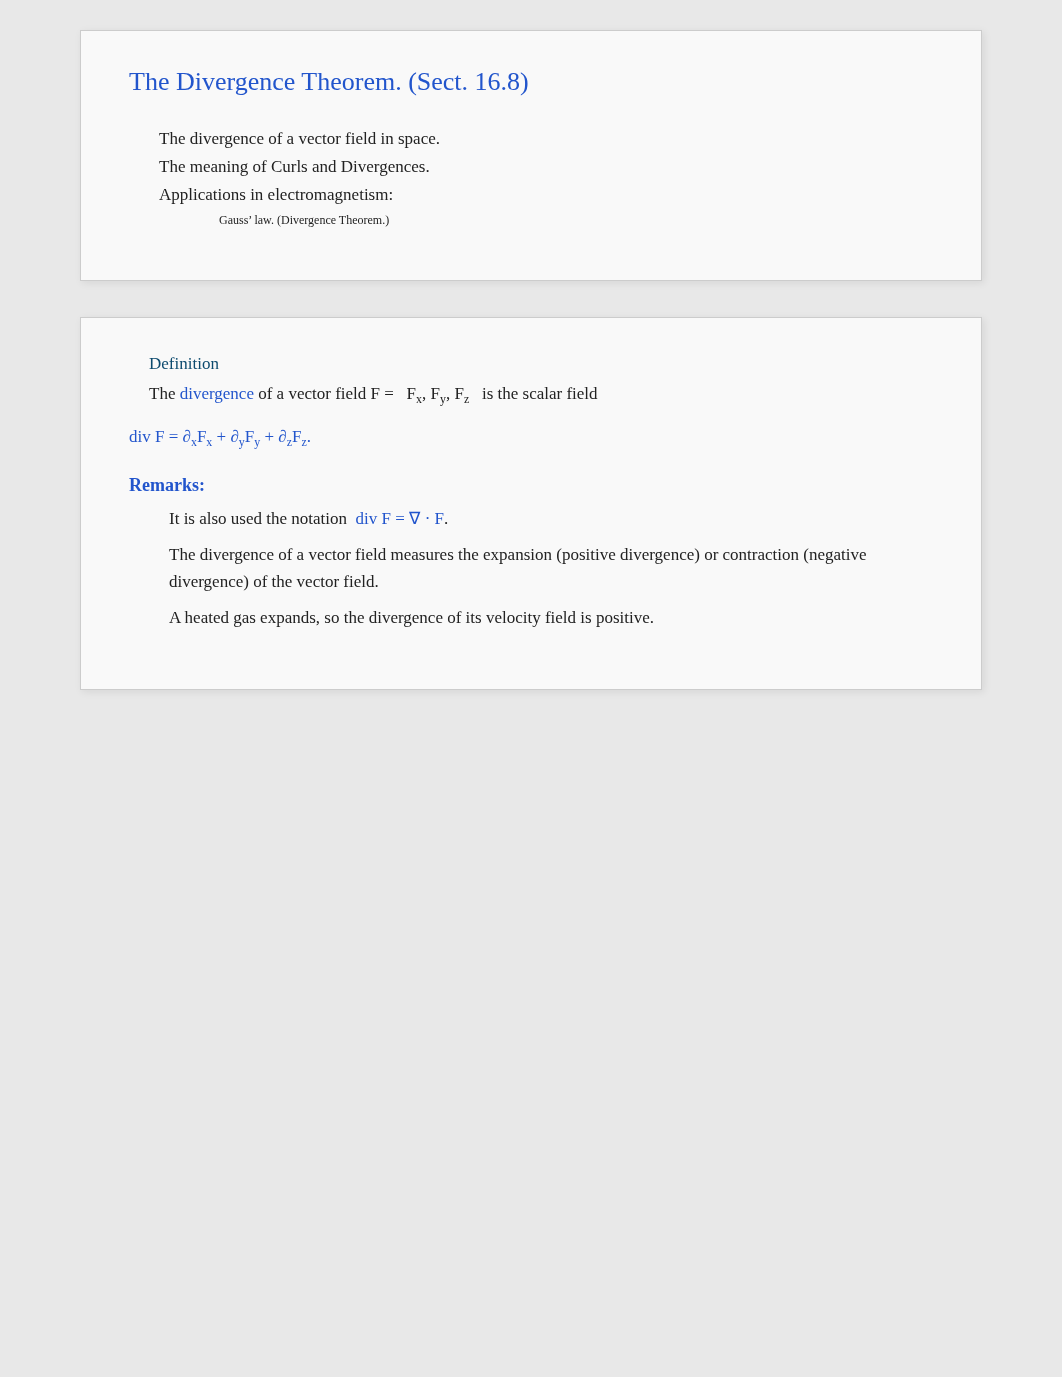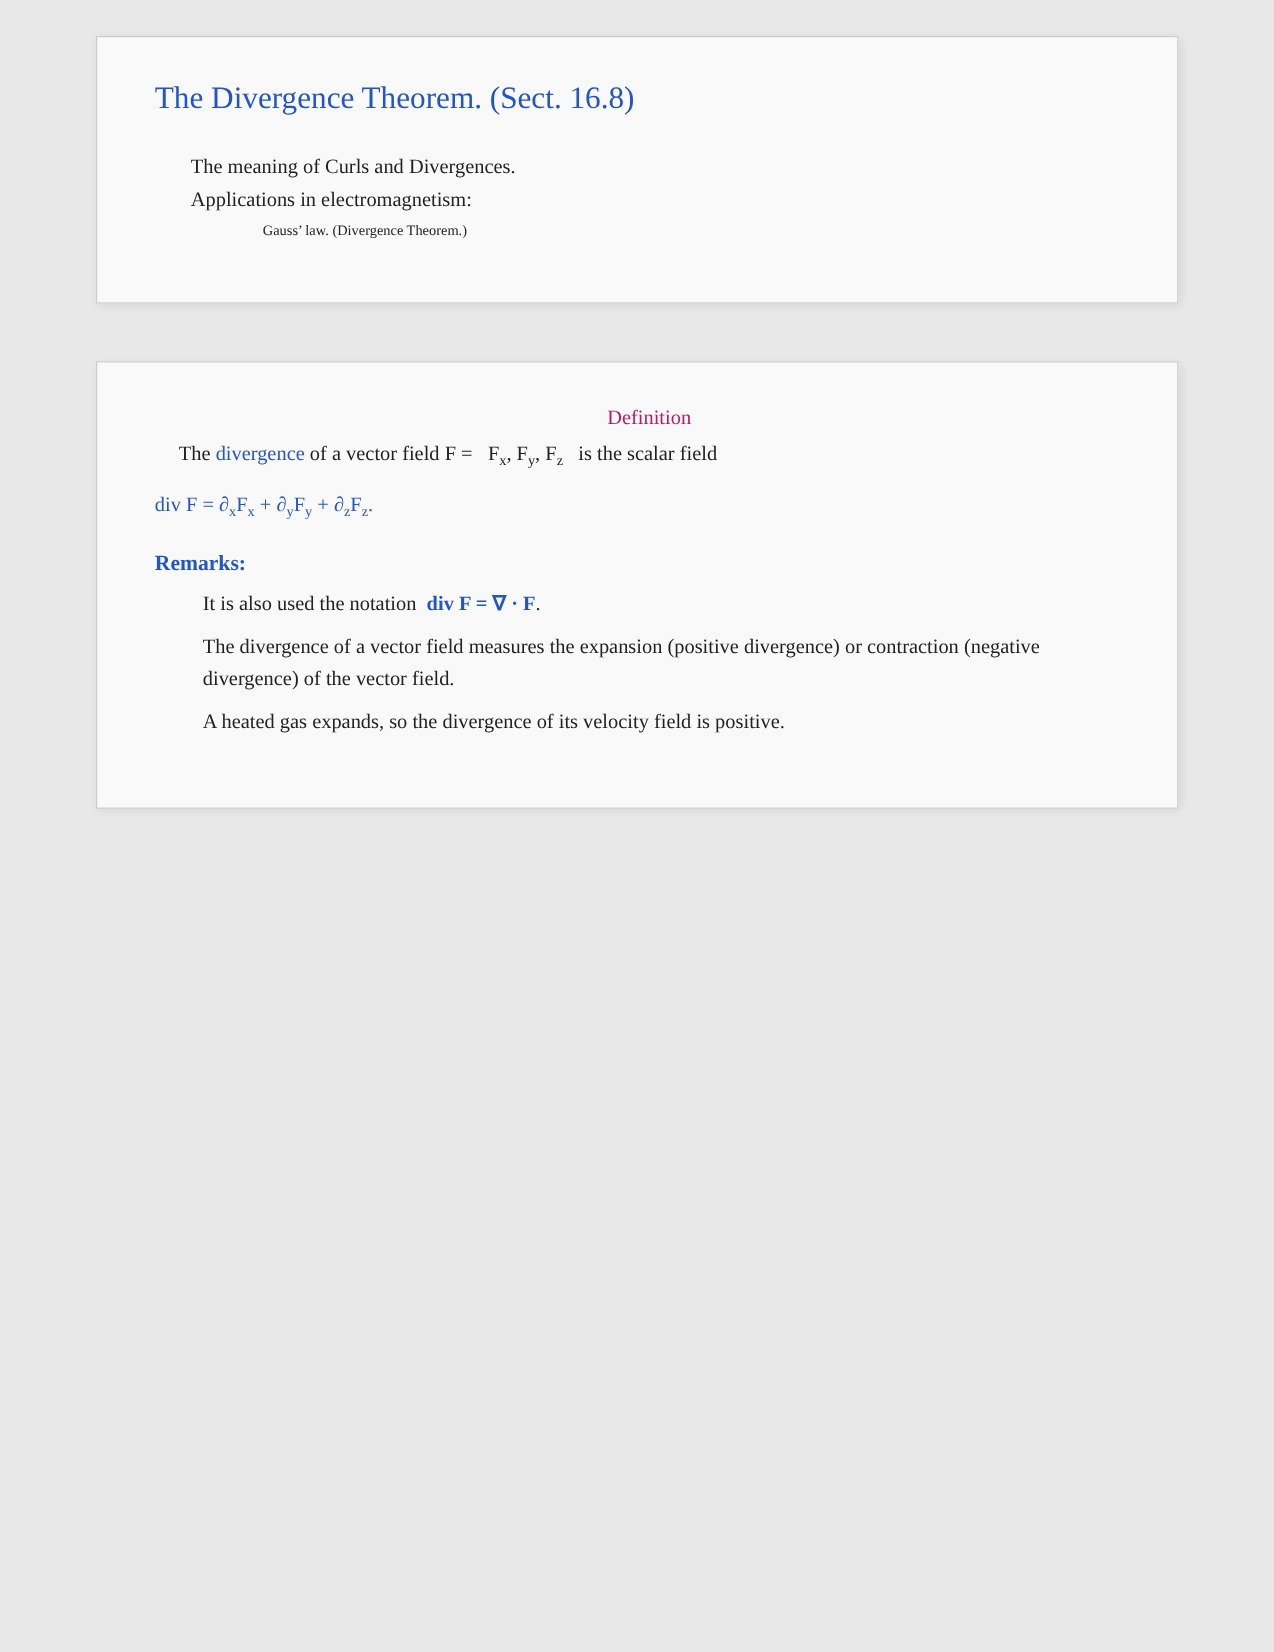--- a/index.html
+++ b/index.html
@@ -16,21 +16,21 @@
       width: 1062px;
       min-height: 1377px;
       padding: 30px 80px;
     }
 
     .slide {
       background: #f9f9f9;
       border: 1px solid #ccc;
       border-radius: 0;
       padding: 36px 48px 48px 48px;
-      margin-bottom: 48px;
+      margin-bottom: 36px;
       box-shadow: 2px 2px 8px rgba(0,0,0,0.08);
     }
 
     .slide-title {
       color: #2255cc;
       font-size: 26px;
       font-weight: normal;
       margin-bottom: 32px;
       font-family: Georgia, serif;
     }
@@ -47,25 +47,24 @@
 
     .sub-item {
       padding-left: 60px;
       margin-bottom: 4px;
       font-size: 12px;
       color: #222;
     }
 
     
     .definition-label {
-      color: #be185d;
+      color: #0c4a6e;
       font-size: 17px;
       margin-bottom: 6px;
       margin-left: 20px;
-      text-align: center;
     }
 
     .definition-text {
       margin-left: 20px;
       margin-bottom: 18px;
       font-size: 17px;
       line-height: 1.6;
     }
 
     .highlight-blue {
@@ -95,33 +94,33 @@
       margin-left: 40px;
       margin-bottom: 10px;
       font-size: 17px;
       line-height: 1.55;
       color: #222;
     }
 
     .inline-formula {
       color: #2255cc;
       font-family: Georgia, serif;
-      font-weight: bold;
     }
 
     sup, sub {
       font-size: 0.7em;
     }
   </style>
 </head>
 <body>
 
 <div class="slide">
   <div class="slide-title">The Divergence Theorem. (Sect. 16.8)</div>
   <div class="slide-content">
+    <div class="slide-item">The divergence of a vector field in space.</div>
     <div class="slide-item">The meaning of Curls and Divergences.</div>
     <div class="slide-item">Applications in electromagnetism:</div>
     <div class="sub-item">Gauss’ law. (Divergence Theorem.)</div>
   </div>
 </div>
 
 <div class="slide">
 
   <div class="definition-label">Definition</div>
 

